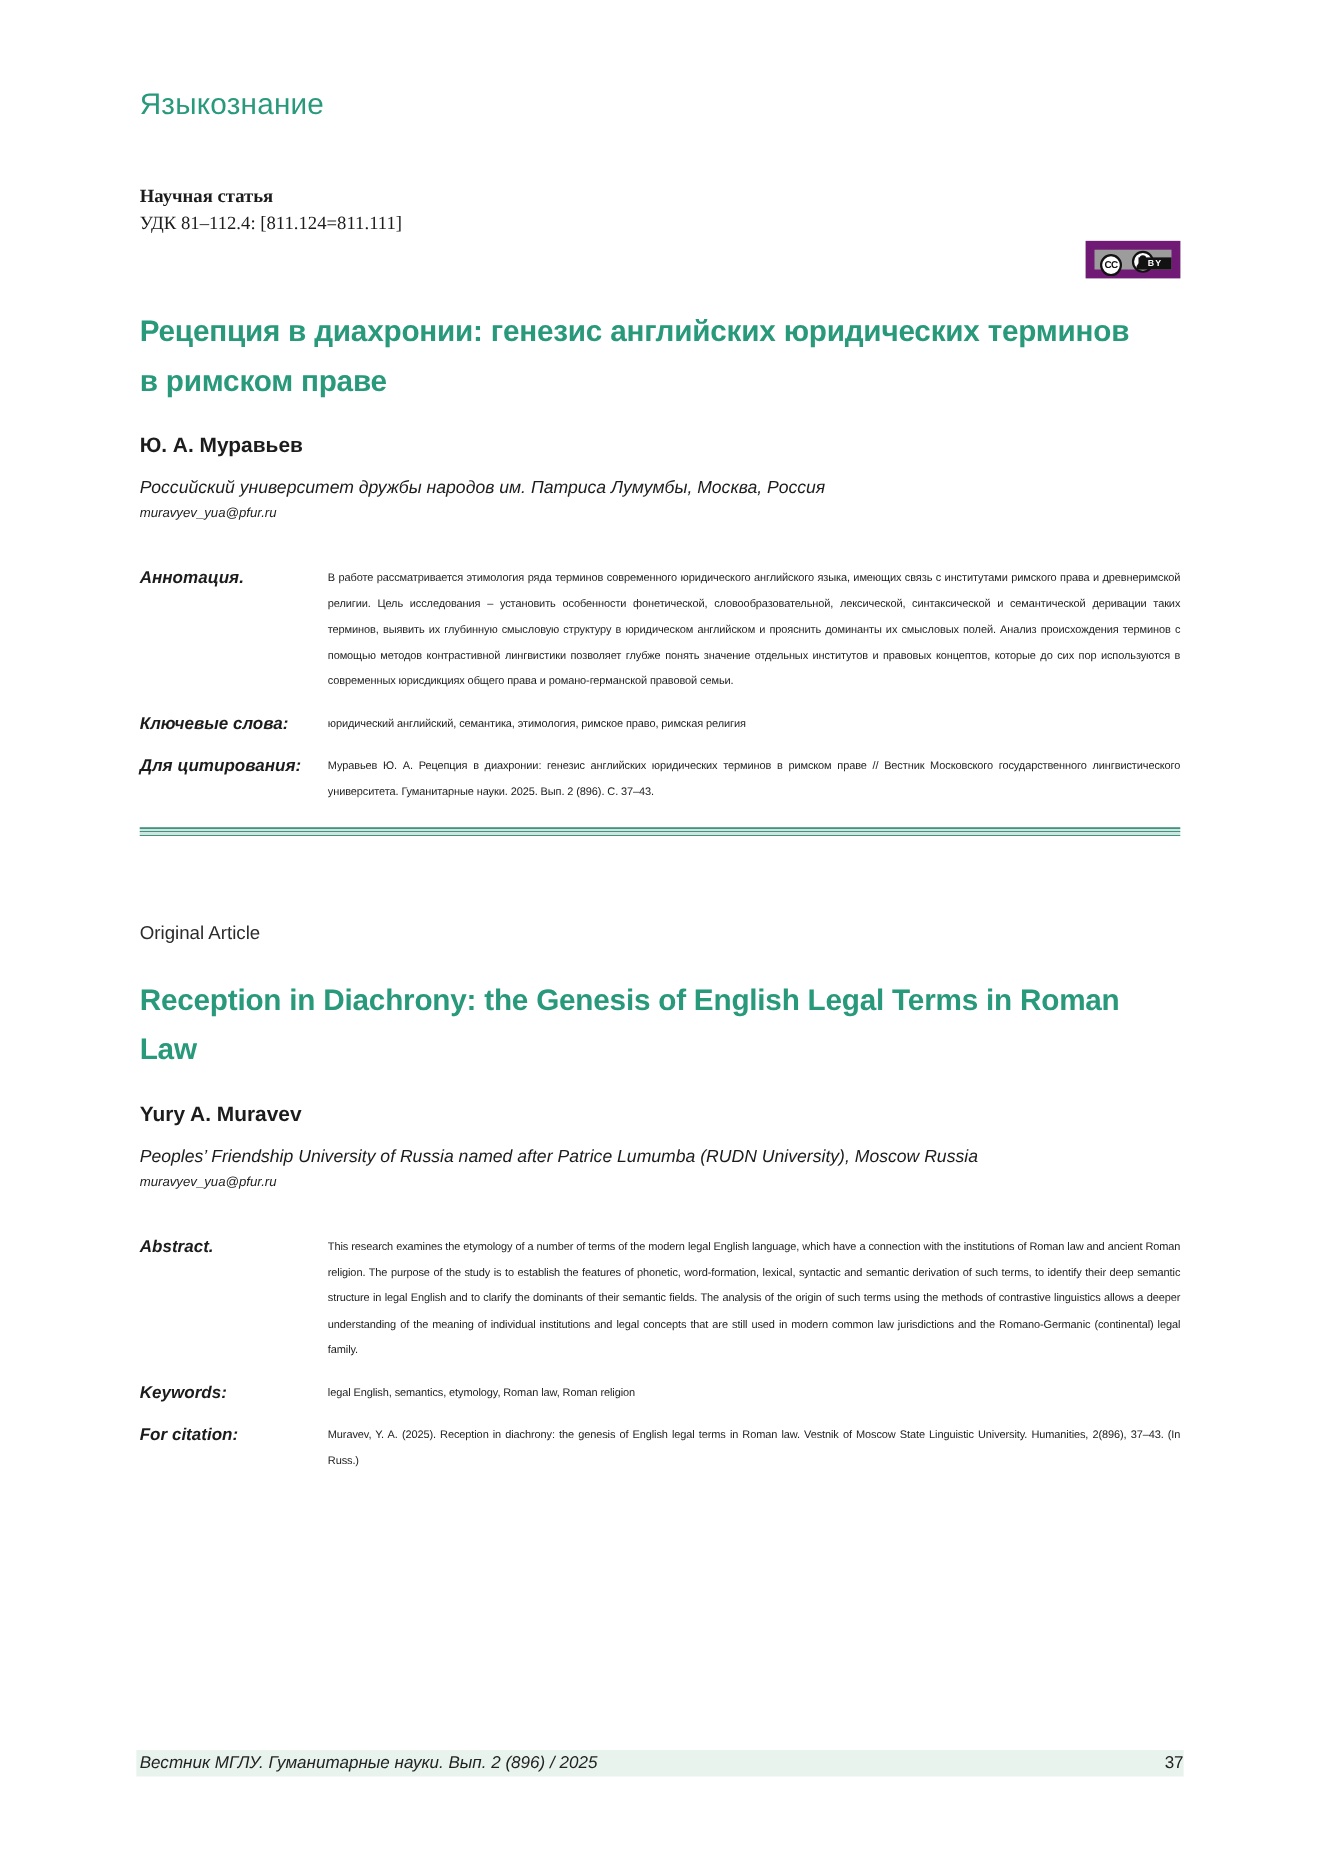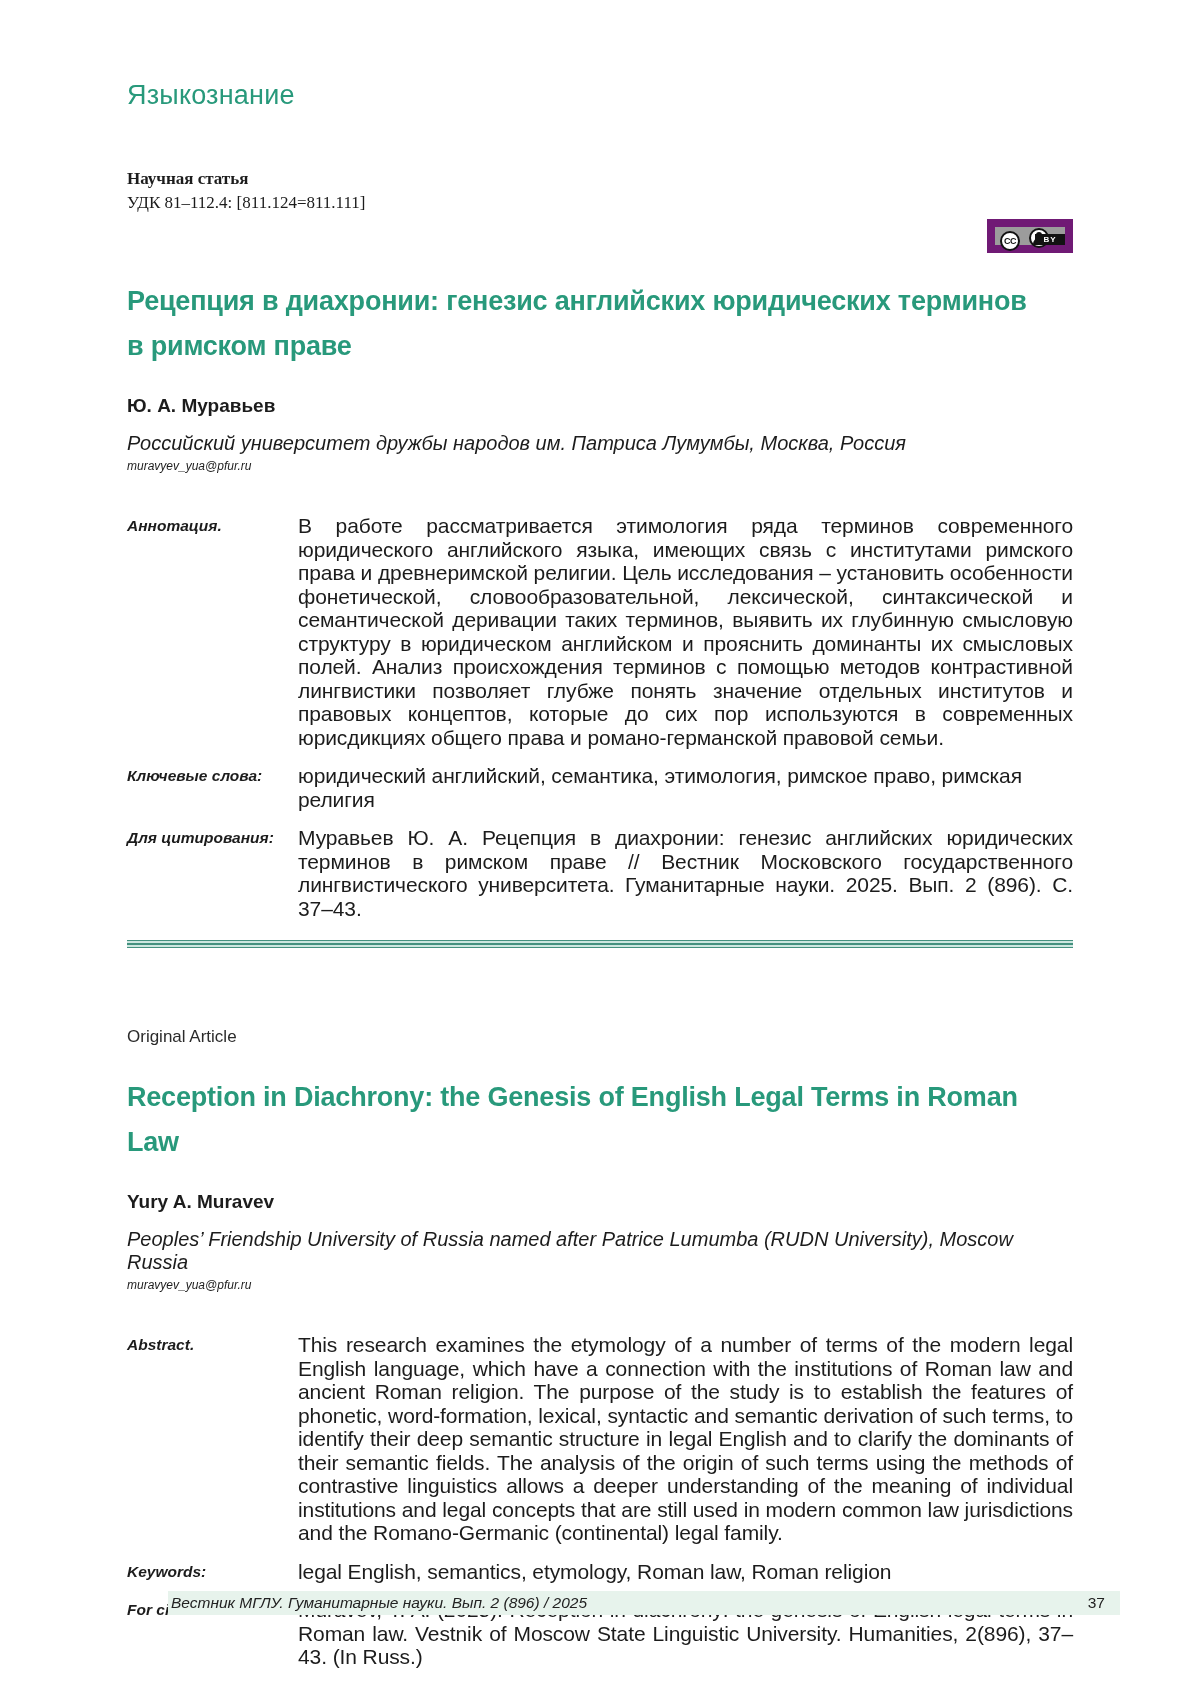--- a/index.html
+++ b/index.html
@@ -69,38 +69,38 @@
   .article-title {
     margin-top: 26px;
     font-size: 27px;
     line-height: 45px;
     font-weight: bold;
     color: #28997b;
     max-width: 900px;
     letter-spacing: -0.2px;
   }
   .author-name { margin-top: 26px; font-size: 19px; font-weight: bold; }
-  .affiliation { margin-top: 15px; font-size: 20px; font-style: italic; line-height: 23px; }
+  .affiliation { margin-top: 15px; font-size: 16px; font-style: italic; line-height: 23px; }
   .email { font-size: 12px; font-style: italic; line-height: 23px; }
 
   .meta-row {
     display: grid;
     grid-template-columns: 171px 1fr;
     margin-top: 15px;
   }
   .meta-row.first { margin-top: 36px; }
   .meta-label {
     font-size: 15.5px;
     font-weight: bold;
     font-style: italic;
     line-height: 23.5px;
     padding-right: 10px;
   }
   .meta-text {
-    font-size: 21px;
+    font-size: 10px;
     line-height: 23.5px;
     text-align: justify;
     letter-spacing: -0.1px;
   }
   .meta-text.nojust { text-align: left; }
 
   .double-rule {
     margin-top: 20px;
     height: 8px;
     width: 946px;
@@ -117,22 +117,21 @@
   .footer-bar {
     position: absolute;
     left: 124px;
     top: 1591px;
     width: 952px;
     height: 24px;
     background: #e7f3ec;
     display: flex;
     align-items: center;
     justify-content: space-between;
-    padding: 0 15px 0 3px;
-    margin-left: 44px;
+    padding: 0 0 0 3px;
   }
   .footer-journal { font-size: 15.5px; font-style: italic; color: #222222; }
   .footer-page { font-size: 15.5px; color: #222222; }
 </style>
 </head>
 <body>
 
 <div class="page">
   <div class="content">
 

